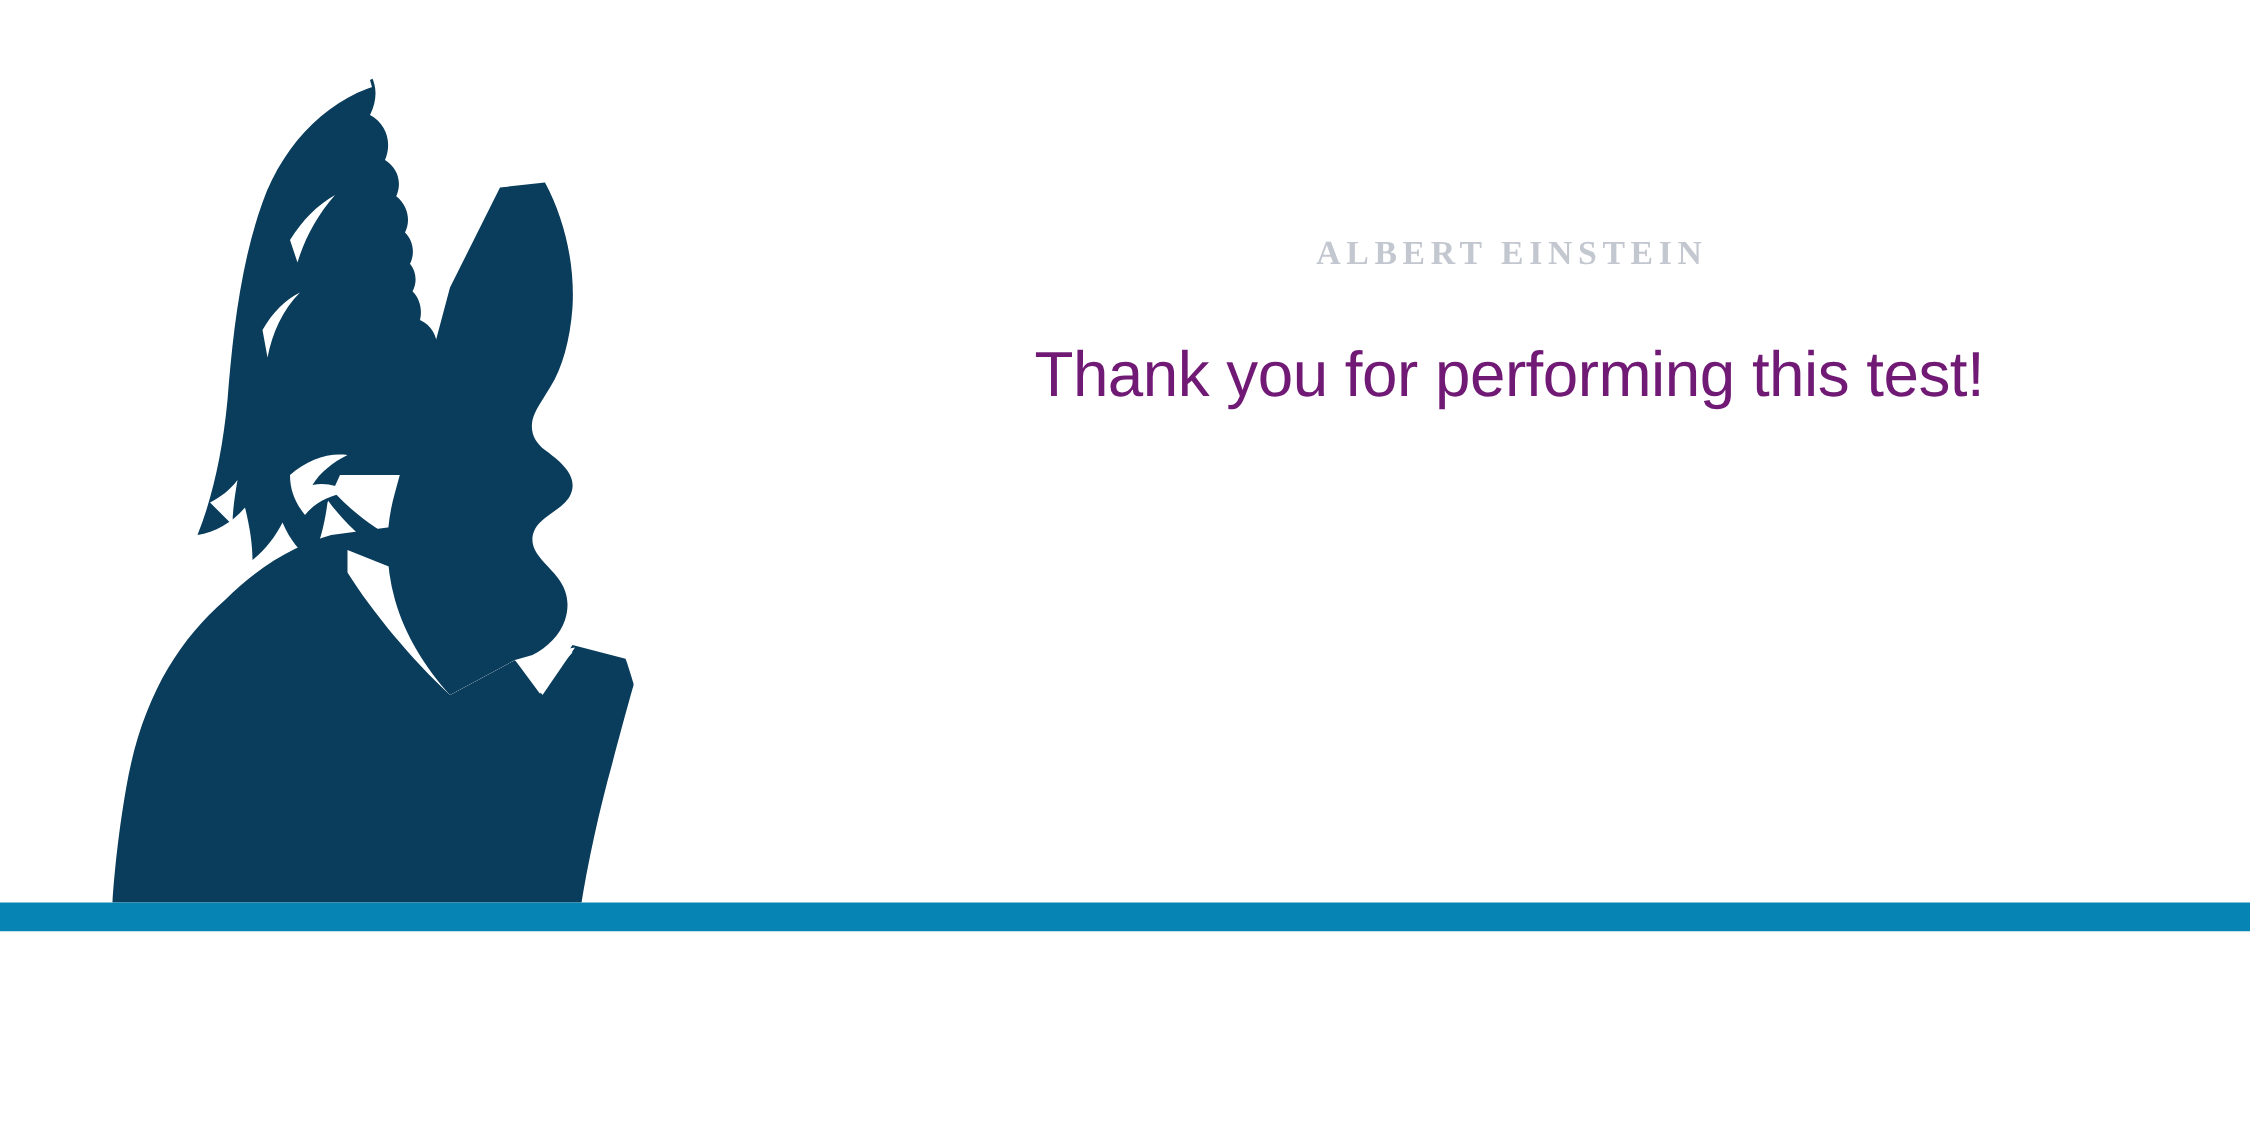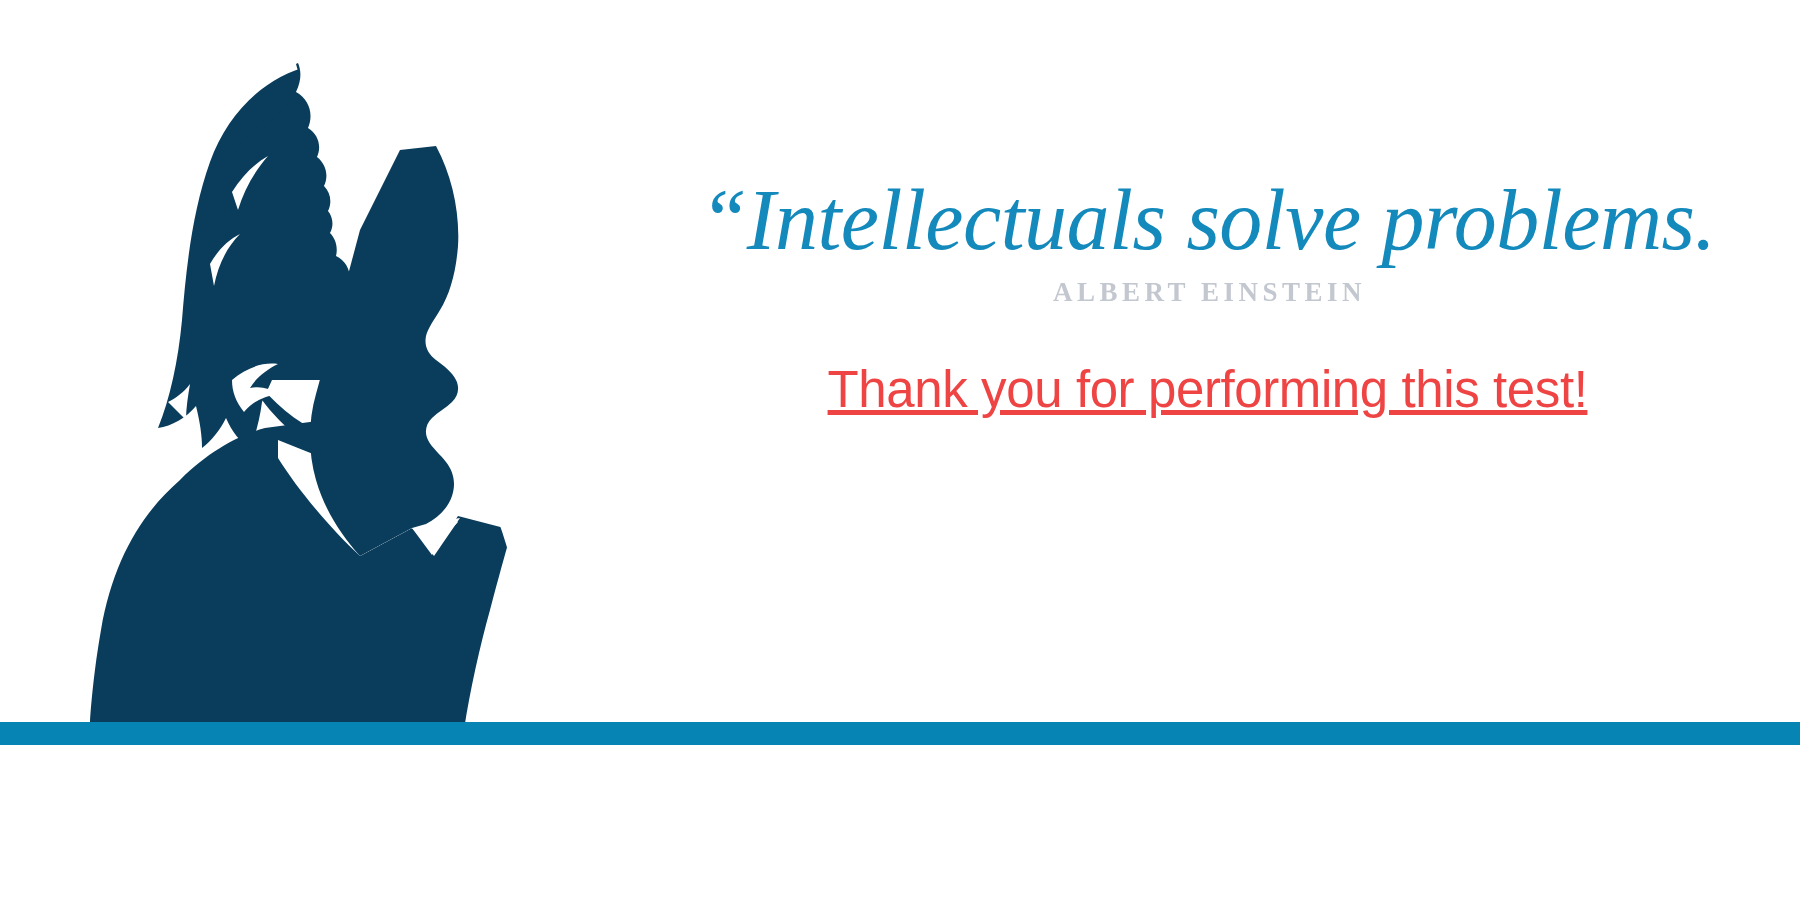--- a/index.html
+++ b/index.html
@@ -67,24 +67,23 @@
     letter-spacing: 4.5px;
     margin: 14px 0 0 0;
     padding-left: 4px;
   }
 
   .thanks {
     font-family: "Liberation Sans", sans-serif;
     font-weight: 400;
     font-size: 51px;
     line-height: 1;
-    color: #ef4444;
+    color: #701a75;
     margin: 58px 0 0 0;
     letter-spacing: -0.4px;
-    text-decoration: underline;
   }
 
   
   .accent-bar {
     position: absolute;
     left: 0;
     top: 722px;
     width: 1800px;
     height: 23px;
     background: #0685b4;
@@ -379,21 +378,20 @@
         C 206,320 196,328 190,338
         C 200,336 210,338 218,344
         C 204,346 192,352 184,362
         C 176,352 172,342 172,330 Z"></path>
     </svg>
   </div>
 
   <div class="text-block">
 
     <div class="quote">
-      <span class="quote-line">“Intellectuals solve problems.</span>
     </div>
 
     <div class="attribution">ALBERT EINSTEIN</div>
 
     <div class="thanks">Thank you for performing this test!</div>
 
   </div>
 
   <div class="accent-bar"></div>
 

